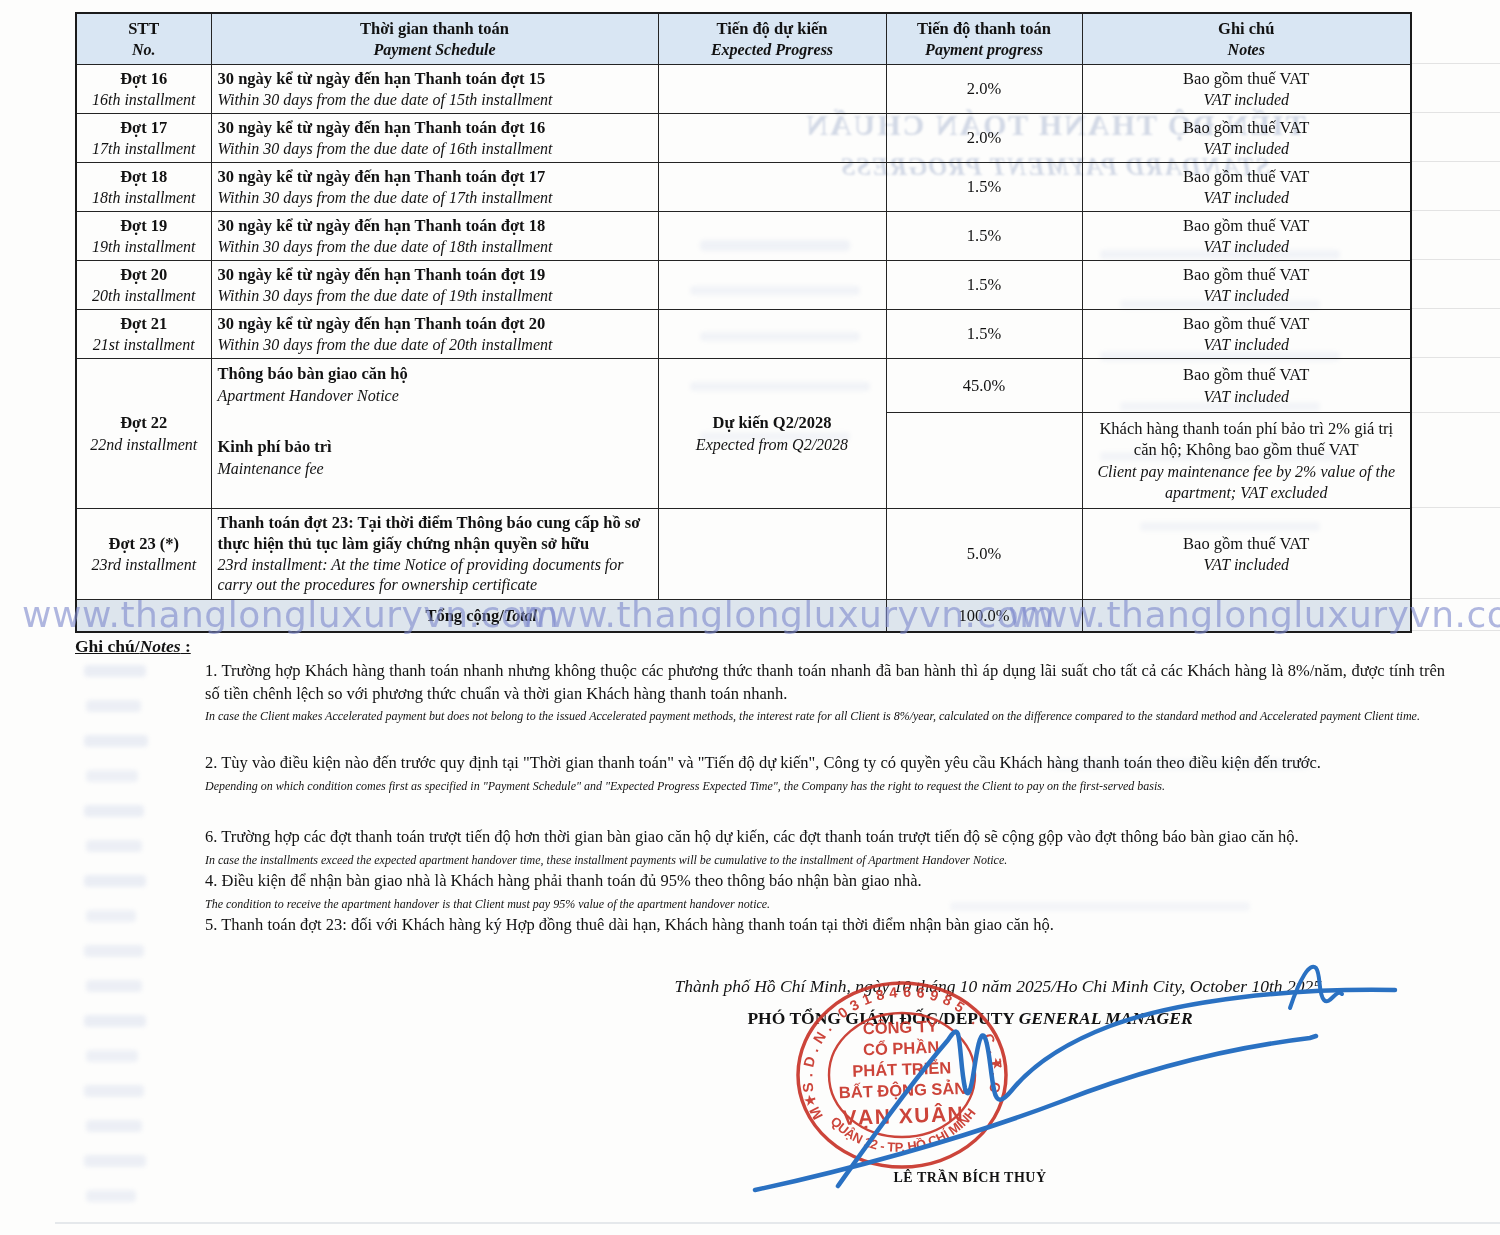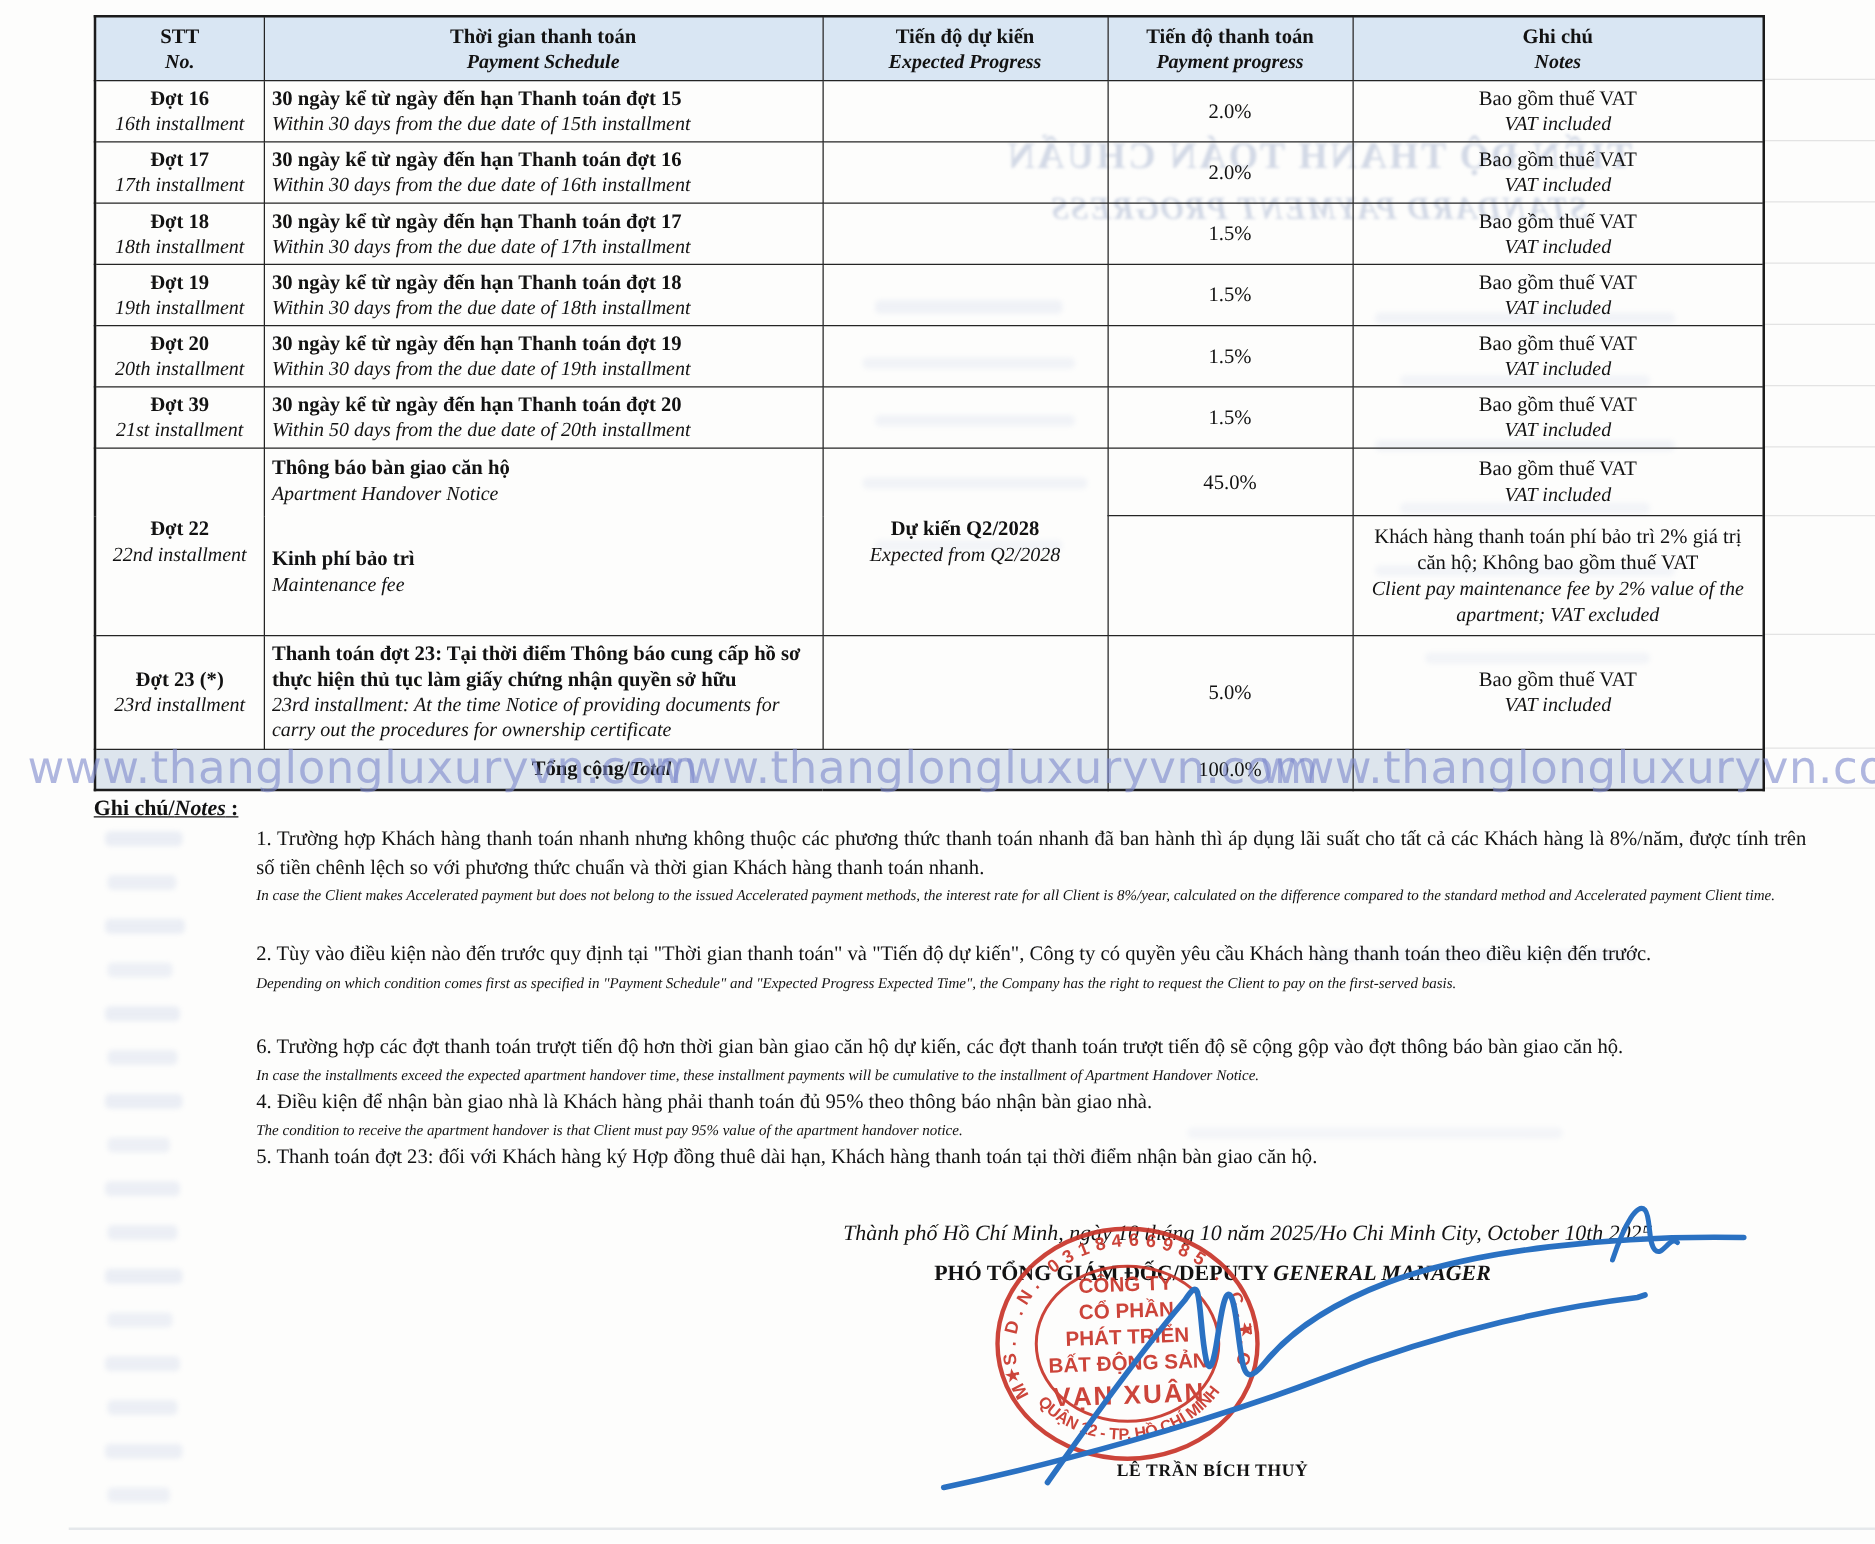--- a/index.html
+++ b/index.html
@@ -225,26 +225,26 @@
           </td>
         <td class="c-exp"></td>
         <td class="c-pay">1.5%</td>
         <td class="c-note">
             <div>Bao gồm thuế VAT</div>
             <div class="en">VAT included</div>
           </td>
       </tr>
       <tr class="r-std">
         <td class="c-stt">
-            <div class="vn">Đợt 39</div>
+            <div class="vn">Đợt 21</div>
             <div class="en">21st installment</div>
           </td>
         <td class="c-sched">
             <div class="vn">30 ngày kể từ ngày đến hạn Thanh toán đợt 20</div>
-            <div class="en">Within 50 days from the due date of 20th installment</div>
+            <div class="en">Within 30 days from the due date of 20th installment</div>
           </td>
         <td class="c-exp"></td>
         <td class="c-pay">1.5%</td>
         <td class="c-note">
             <div>Bao gồm thuế VAT</div>
             <div class="en">VAT included</div>
           </td>
       </tr>
 
       <tr class="r22a">

